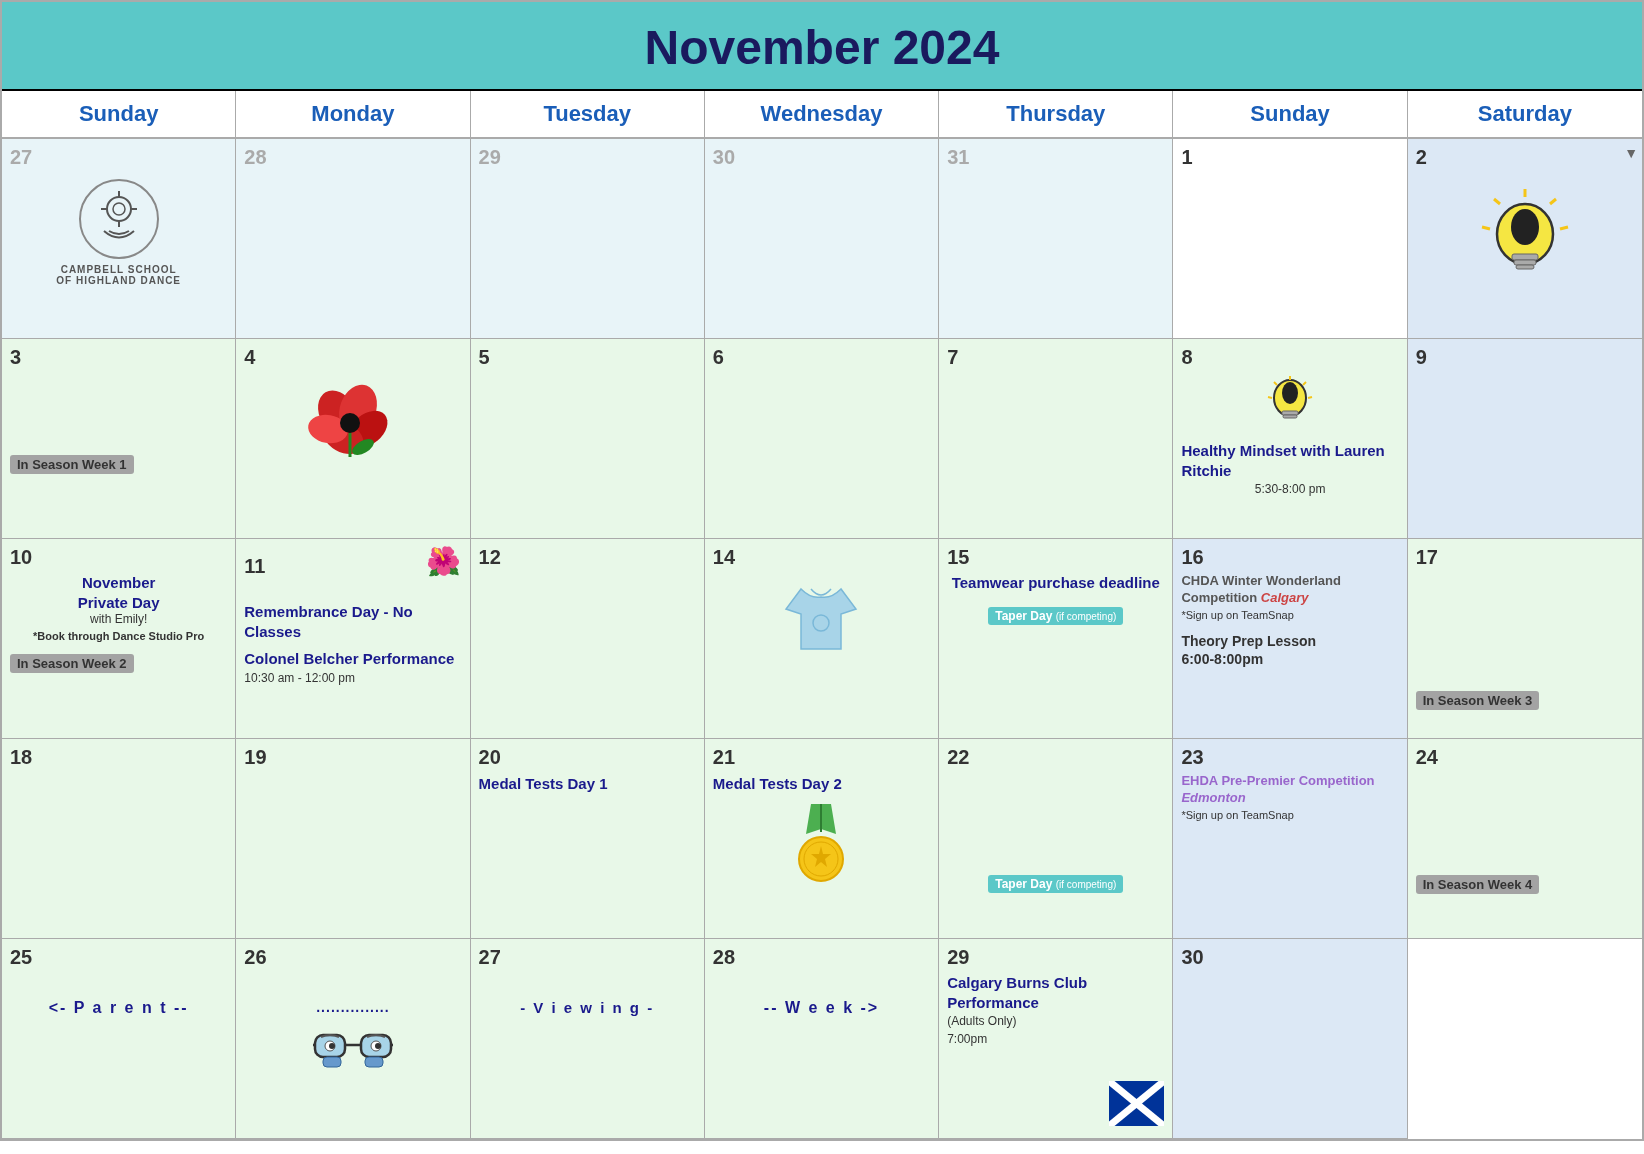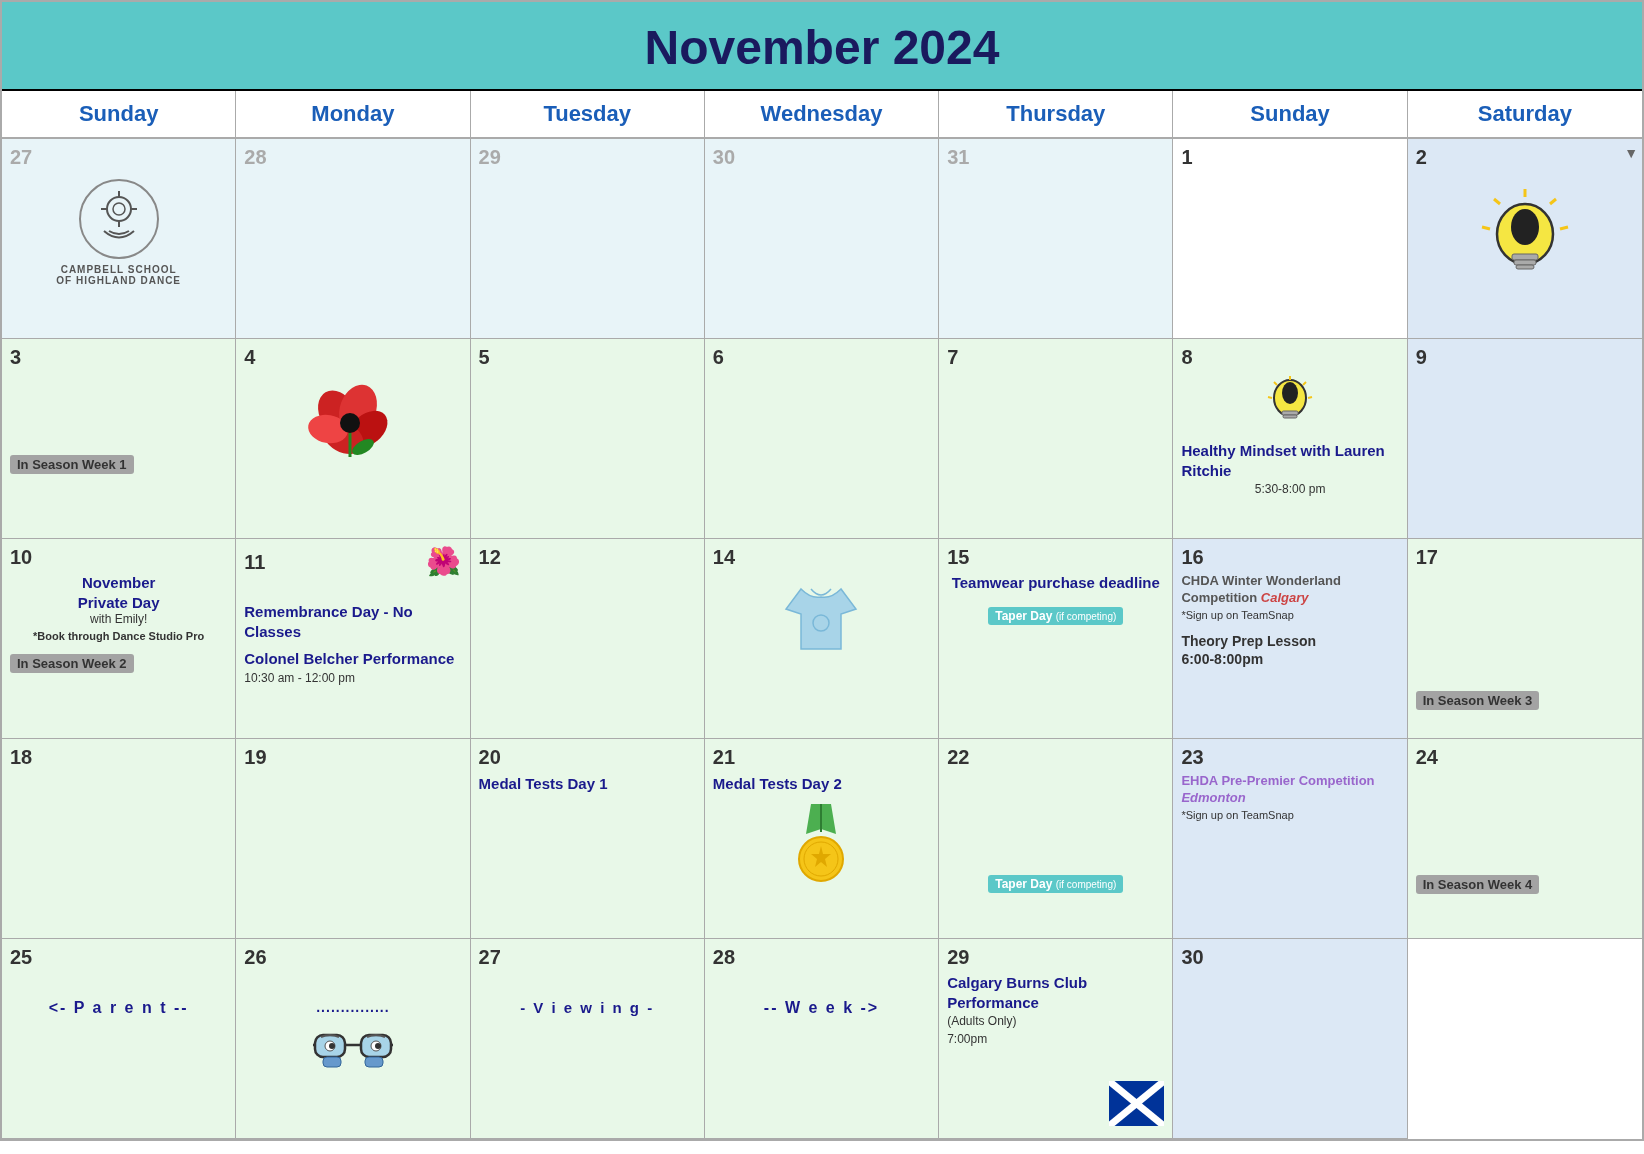--- a/index.html
+++ b/index.html
@@ -373,21 +373,21 @@
       <div class="day-num">10</div>
       <div class="nov-private">November<br>Private Day</div>
       <div class="nov-private-sub">with Emily!</div>
       <div class="nov-private-book">*Book through Dance Studio Pro</div>
       <div style="margin-top:6px;">
         <span class="in-season-badge">In Season Week 2</span>
       </div>
     </div>
 
     <div class="cell in-season cell-row-3">
-      <div style="display:flex;justify-content:space-between;align-items:center;">
+      <div style="display:flex;justify-content:space-between;align-items:flex-end;">
         <div class="day-num">11</div>
 
         <div style="font-size:28px;color:#cc2222;">🌺</div>
       </div>
       <div class="remembrance-title">Remembrance Day - No Classes</div>
       <div class="colonel-title">Colonel Belcher Performance</div>
       <div class="event-subtitle">10:30 am - 12:00 pm</div>
     </div>
 
     <div class="cell in-season cell-row-3">

